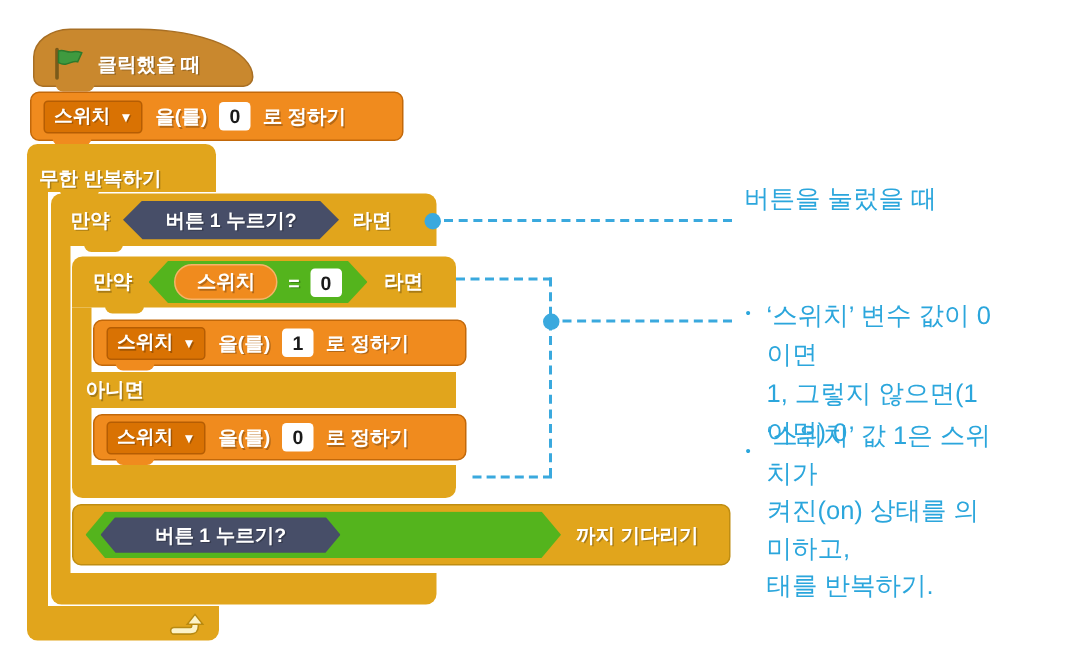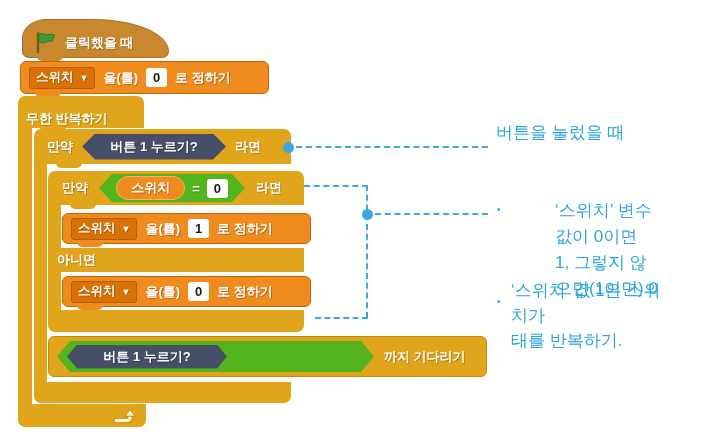--- a/index.html
+++ b/index.html
@@ -142,24 +142,25 @@
   <div class="abs dash-v" style="left:366px;top:185px;height:133px;"></div>
   <div class="abs dash-h" style="left:315px;top:317px;width:53px;"></div>
   <div class="abs dot" style="left:362px;top:209px;"></div>
   <div class="abs dash-h" style="left:375px;top:213px;width:113px;"></div>
 
   <div class="abs ann" style="left:496px;top:120px;">
     <span>버튼을 눌렀을 때</span>
   </div>
 
   <div class="abs bullet" style="left:497px;top:204px;">•</div>
-  <div class="abs ann" style="left:511px;top:198px;margin-left:44px;">
+  <div class="abs ann" style="left:511px;top:198px;">
     <span class="aline">‘스위치’ 변수 값이 0이면</span>
     <span class="aline">1, 그렇지 않으면(1이면) 0</span>
   </div>
 
   <div class="abs bullet" style="left:497px;top:296px;">•</div>
   <div class="abs ann" style="left:511px;top:278px;line-height:25px;">
     <span class="aline">‘스위치’ 값 1은 스위치가</span>
+    <span class="aline">켜진(on) 상태를 의미하고,</span>
     <span class="aline">태를 반복하기.</span>
   </div>
 
 </div>
 
 </body></html>

